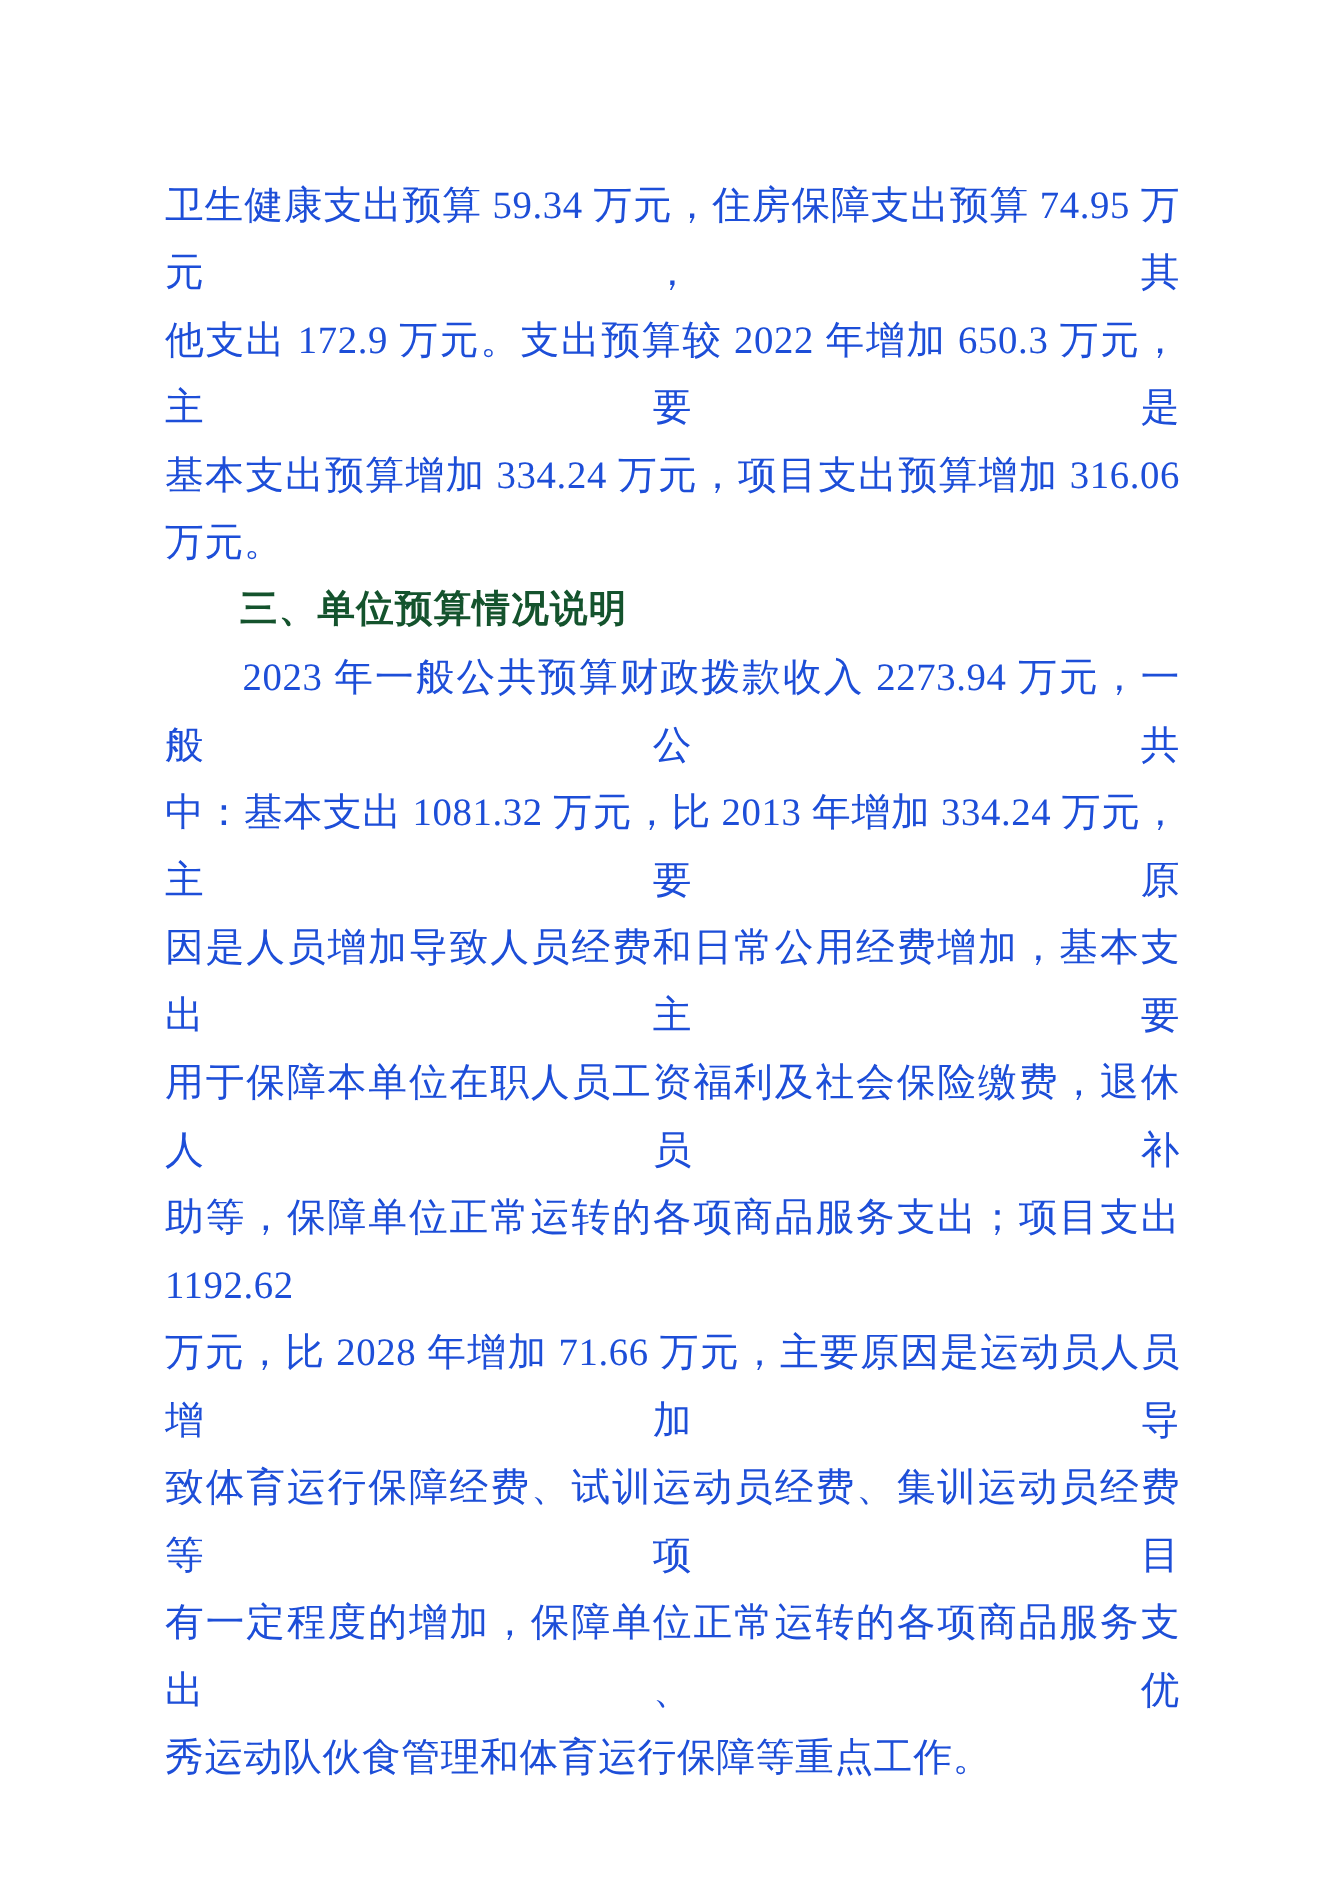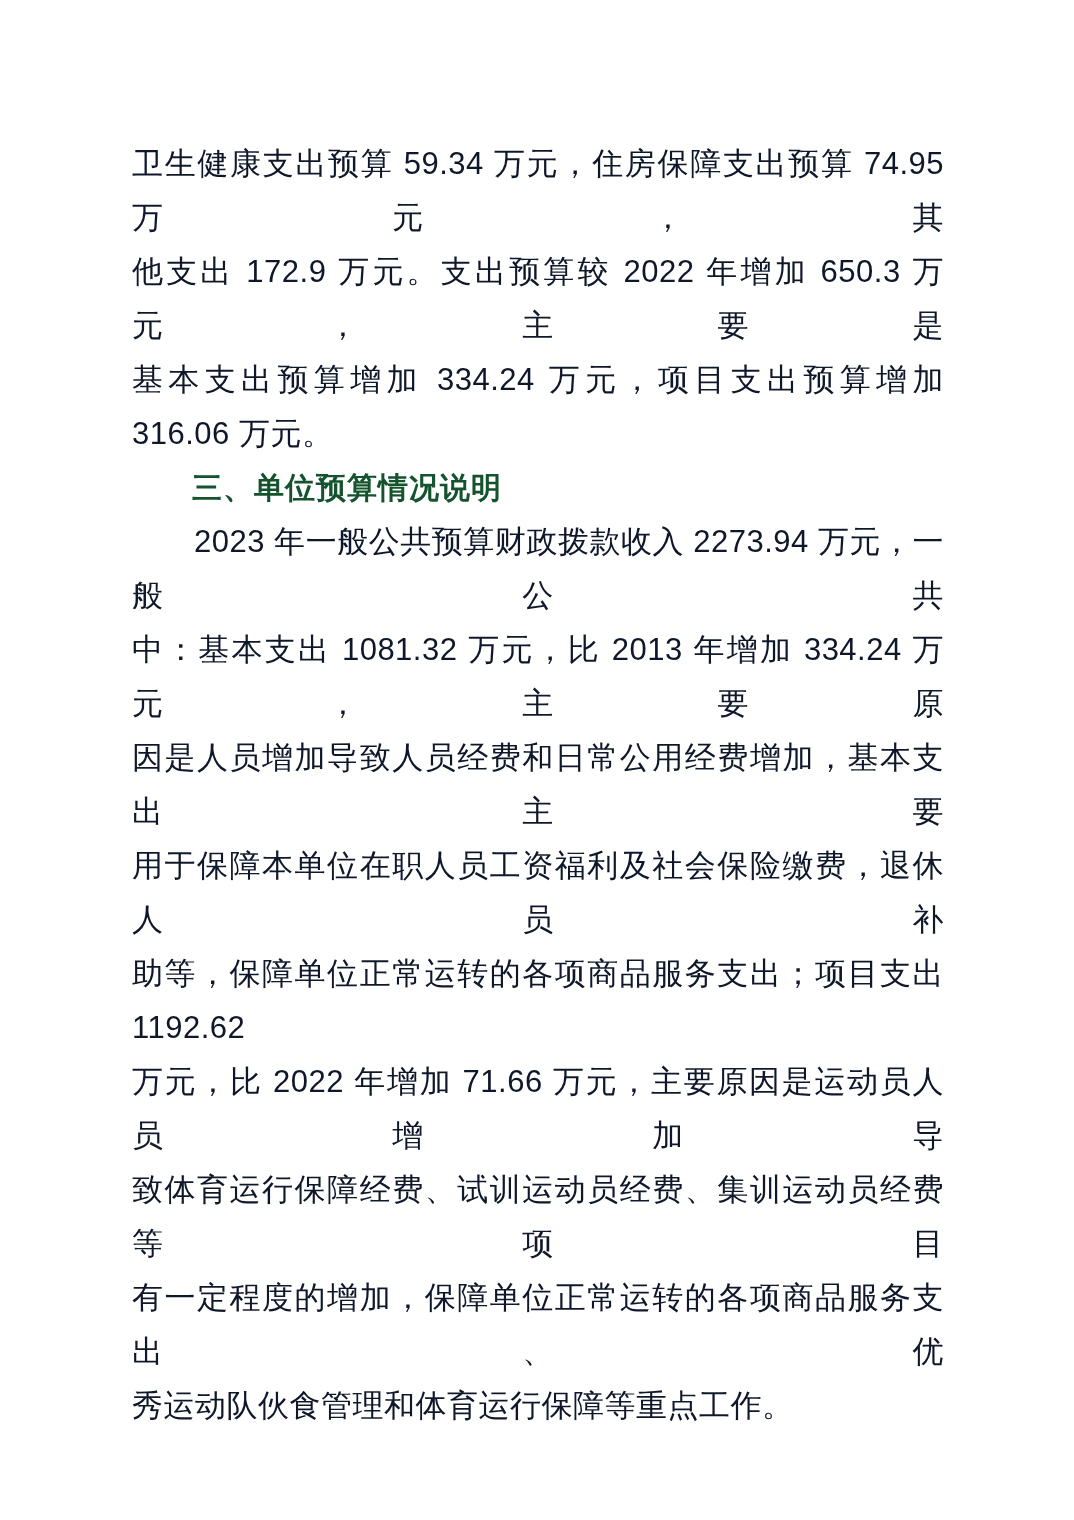--- a/index.html
+++ b/index.html
@@ -14,24 +14,24 @@
     background: #ffffff;
     overflow: hidden;
   }
   .content {
     position: absolute;
     left: 132px;
     top: 137px;
     width: 812px;
   }
   .line {
-    font-family: Liberation Sans, sans-serif;
+    font-family: Liberation Serif, serif;
     font-size: 31px;
     line-height: 54px;
-    color: #0f172a;
+    color: #1d4ed8;
     text-align: justify;
     text-align-last: left;
     white-space: normal;
     letter-spacing: 0.5px;
   }
   .line.j {
     
     text-align-last: justify;
   }
   .line.indent {
@@ -54,18 +54,18 @@
   <div class="content" id="content">
       <div class="line j">卫生健康支出预算 59.34 万元，住房保障支出预算 74.95 万元，其</div>
       <div class="line j">他支出 172.9 万元。支出预算较 2022 年增加 650.3 万元，主要是</div>
       <div class="line">基本支出预算增加 334.24 万元，项目支出预算增加 316.06 万元。</div>
       <div class="line heading indent">三、单位预算情况说明</div>
       <div class="line j indent">2023 年一般公共预算财政拨款收入 2273.94 万元，一般公共</div>
       <div class="line j">中：基本支出 1081.32 万元，比 2013 年增加 334.24 万元，主要原</div>
       <div class="line j">因是人员增加导致人员经费和日常公用经费增加，基本支出主要</div>
       <div class="line j">用于保障本单位在职人员工资福利及社会保险缴费，退休人员补</div>
       <div class="line j">助等，保障单位正常运转的各项商品服务支出；项目支出 1192.62</div>
-      <div class="line j">万元，比 2022 年增加 71.66 万元，主要原因是运动员人员增加导</div>
+      <div class="line j">万元，比 2028 年增加 71.66 万元，主要原因是运动员人员增加导</div>
       <div class="line j">致体育运行保障经费、试训运动员经费、集训运动员经费等项目</div>
       <div class="line j">有一定程度的增加，保障单位正常运转的各项商品服务支出、优</div>
       <div class="line">秀运动队伙食管理和体育运行保障等重点工作。</div>
     </div>
 </div>
 
 </body></html>

